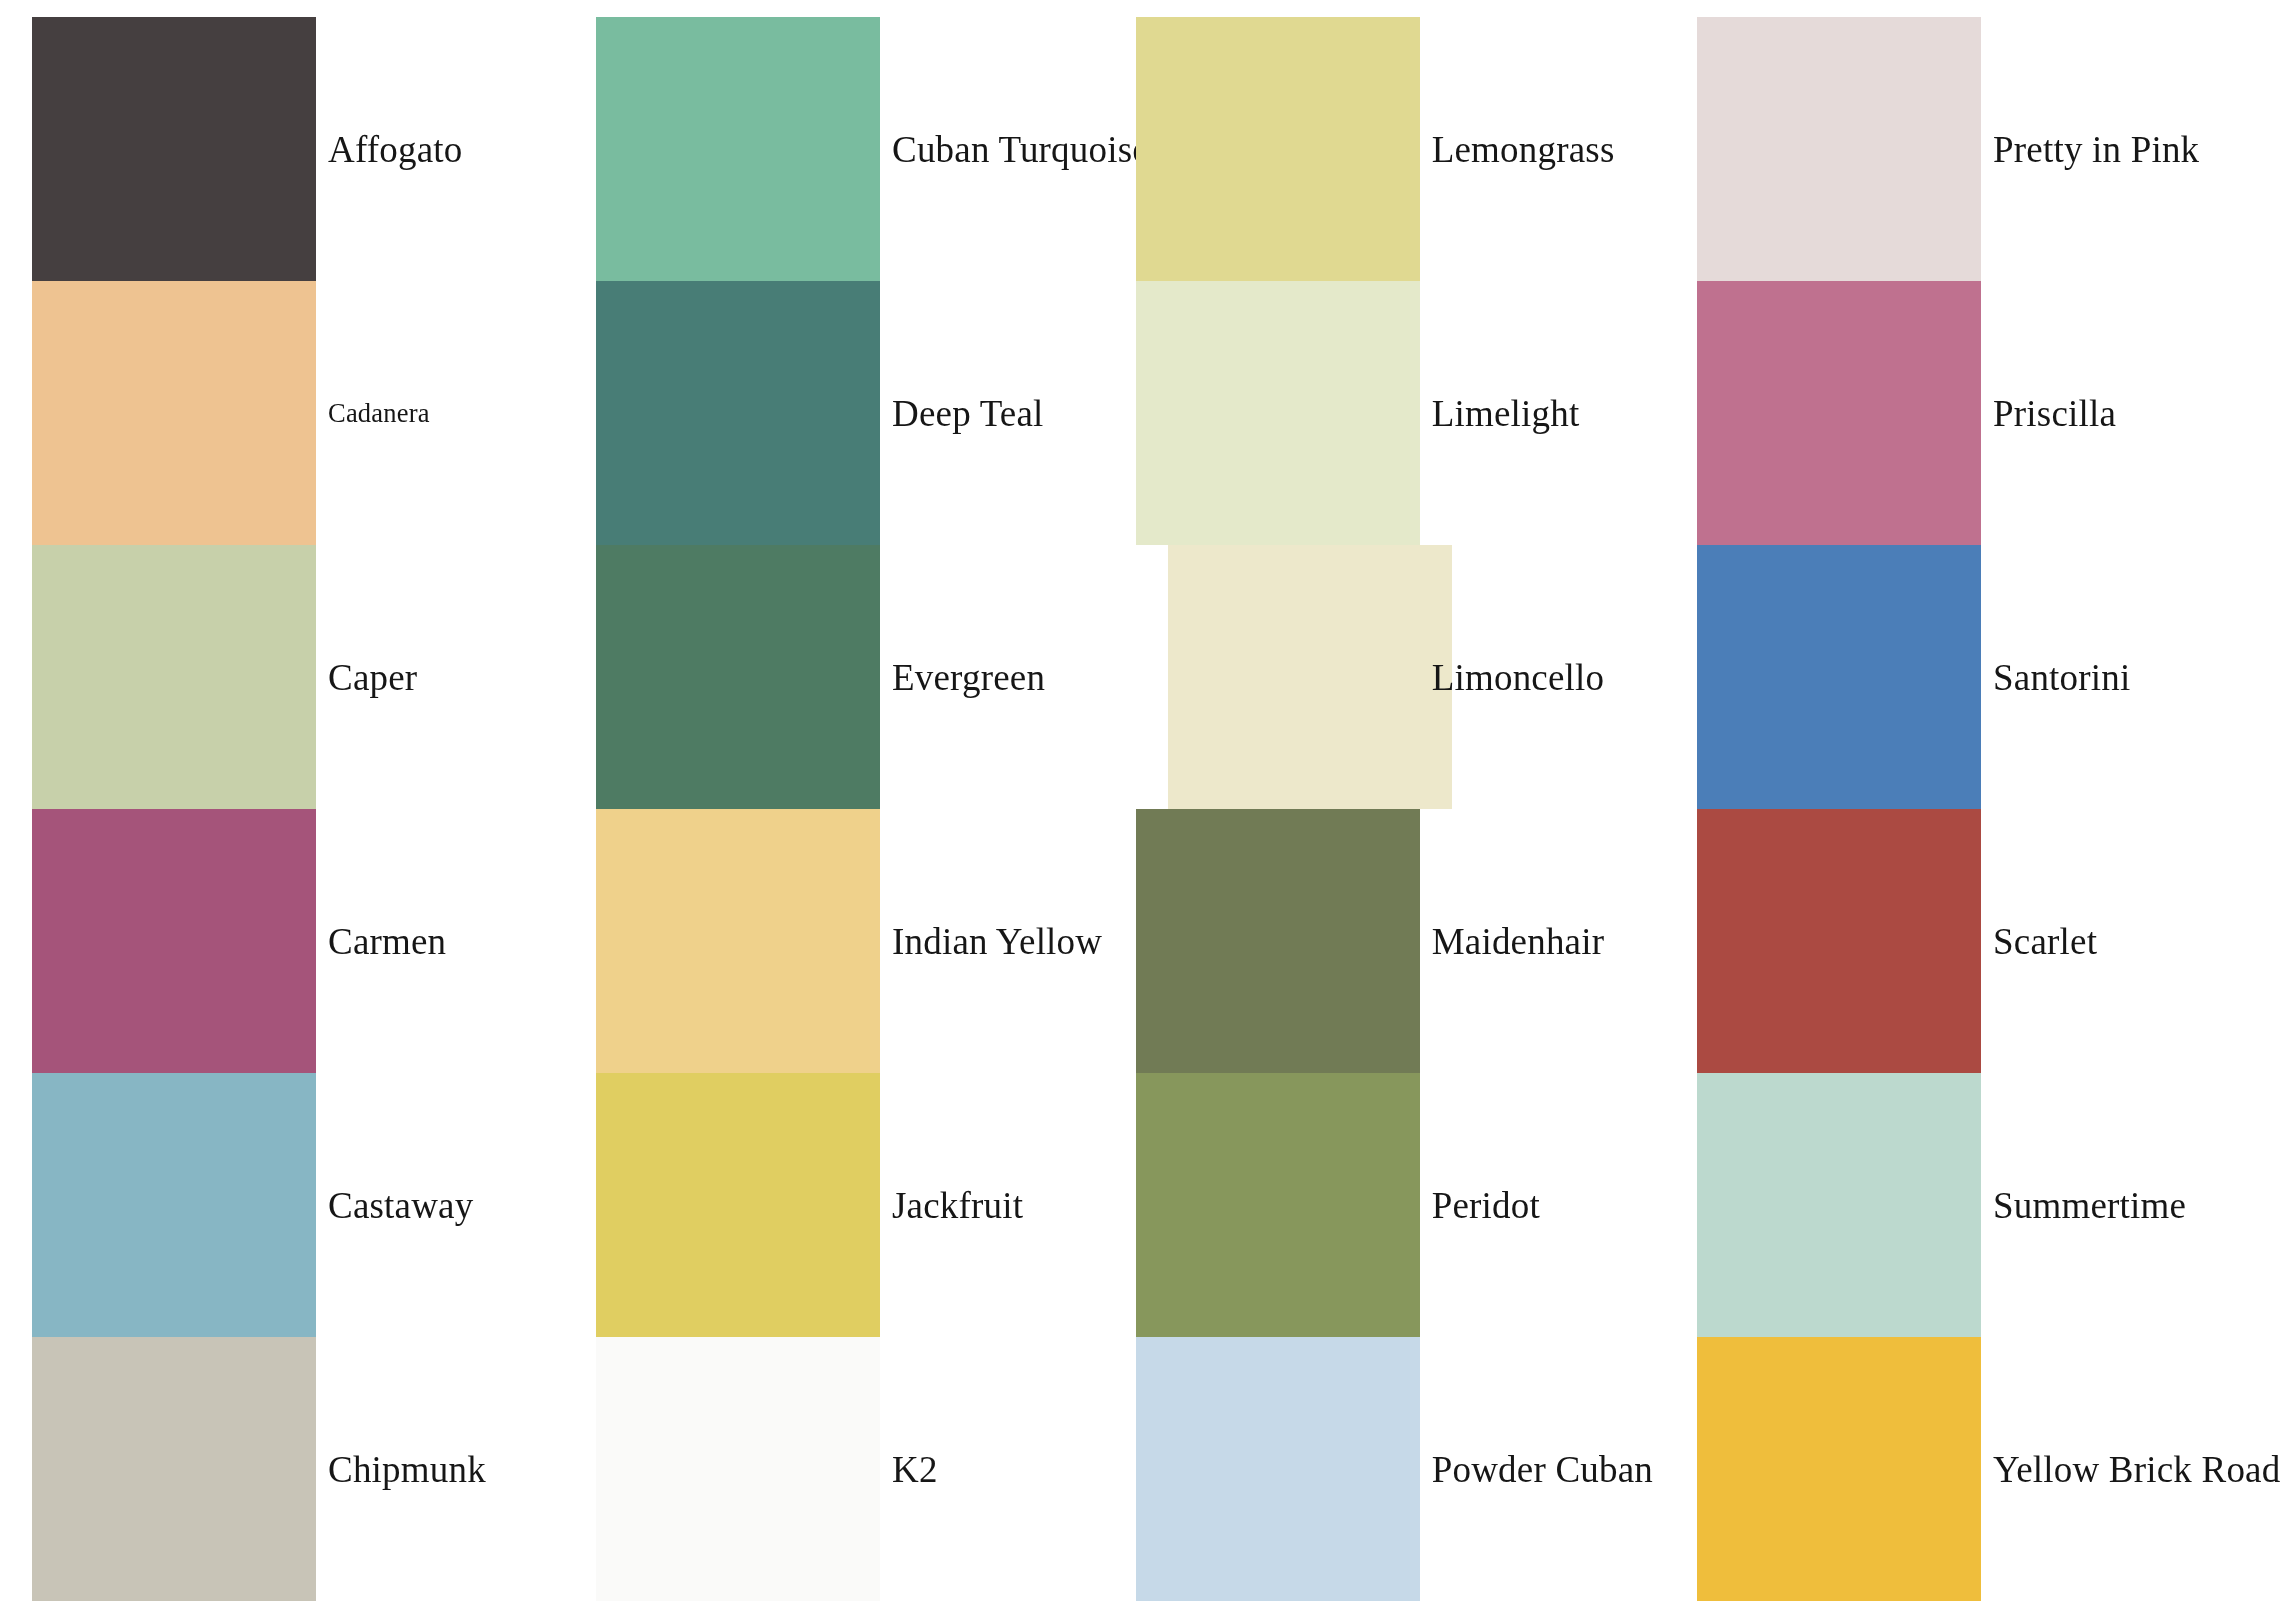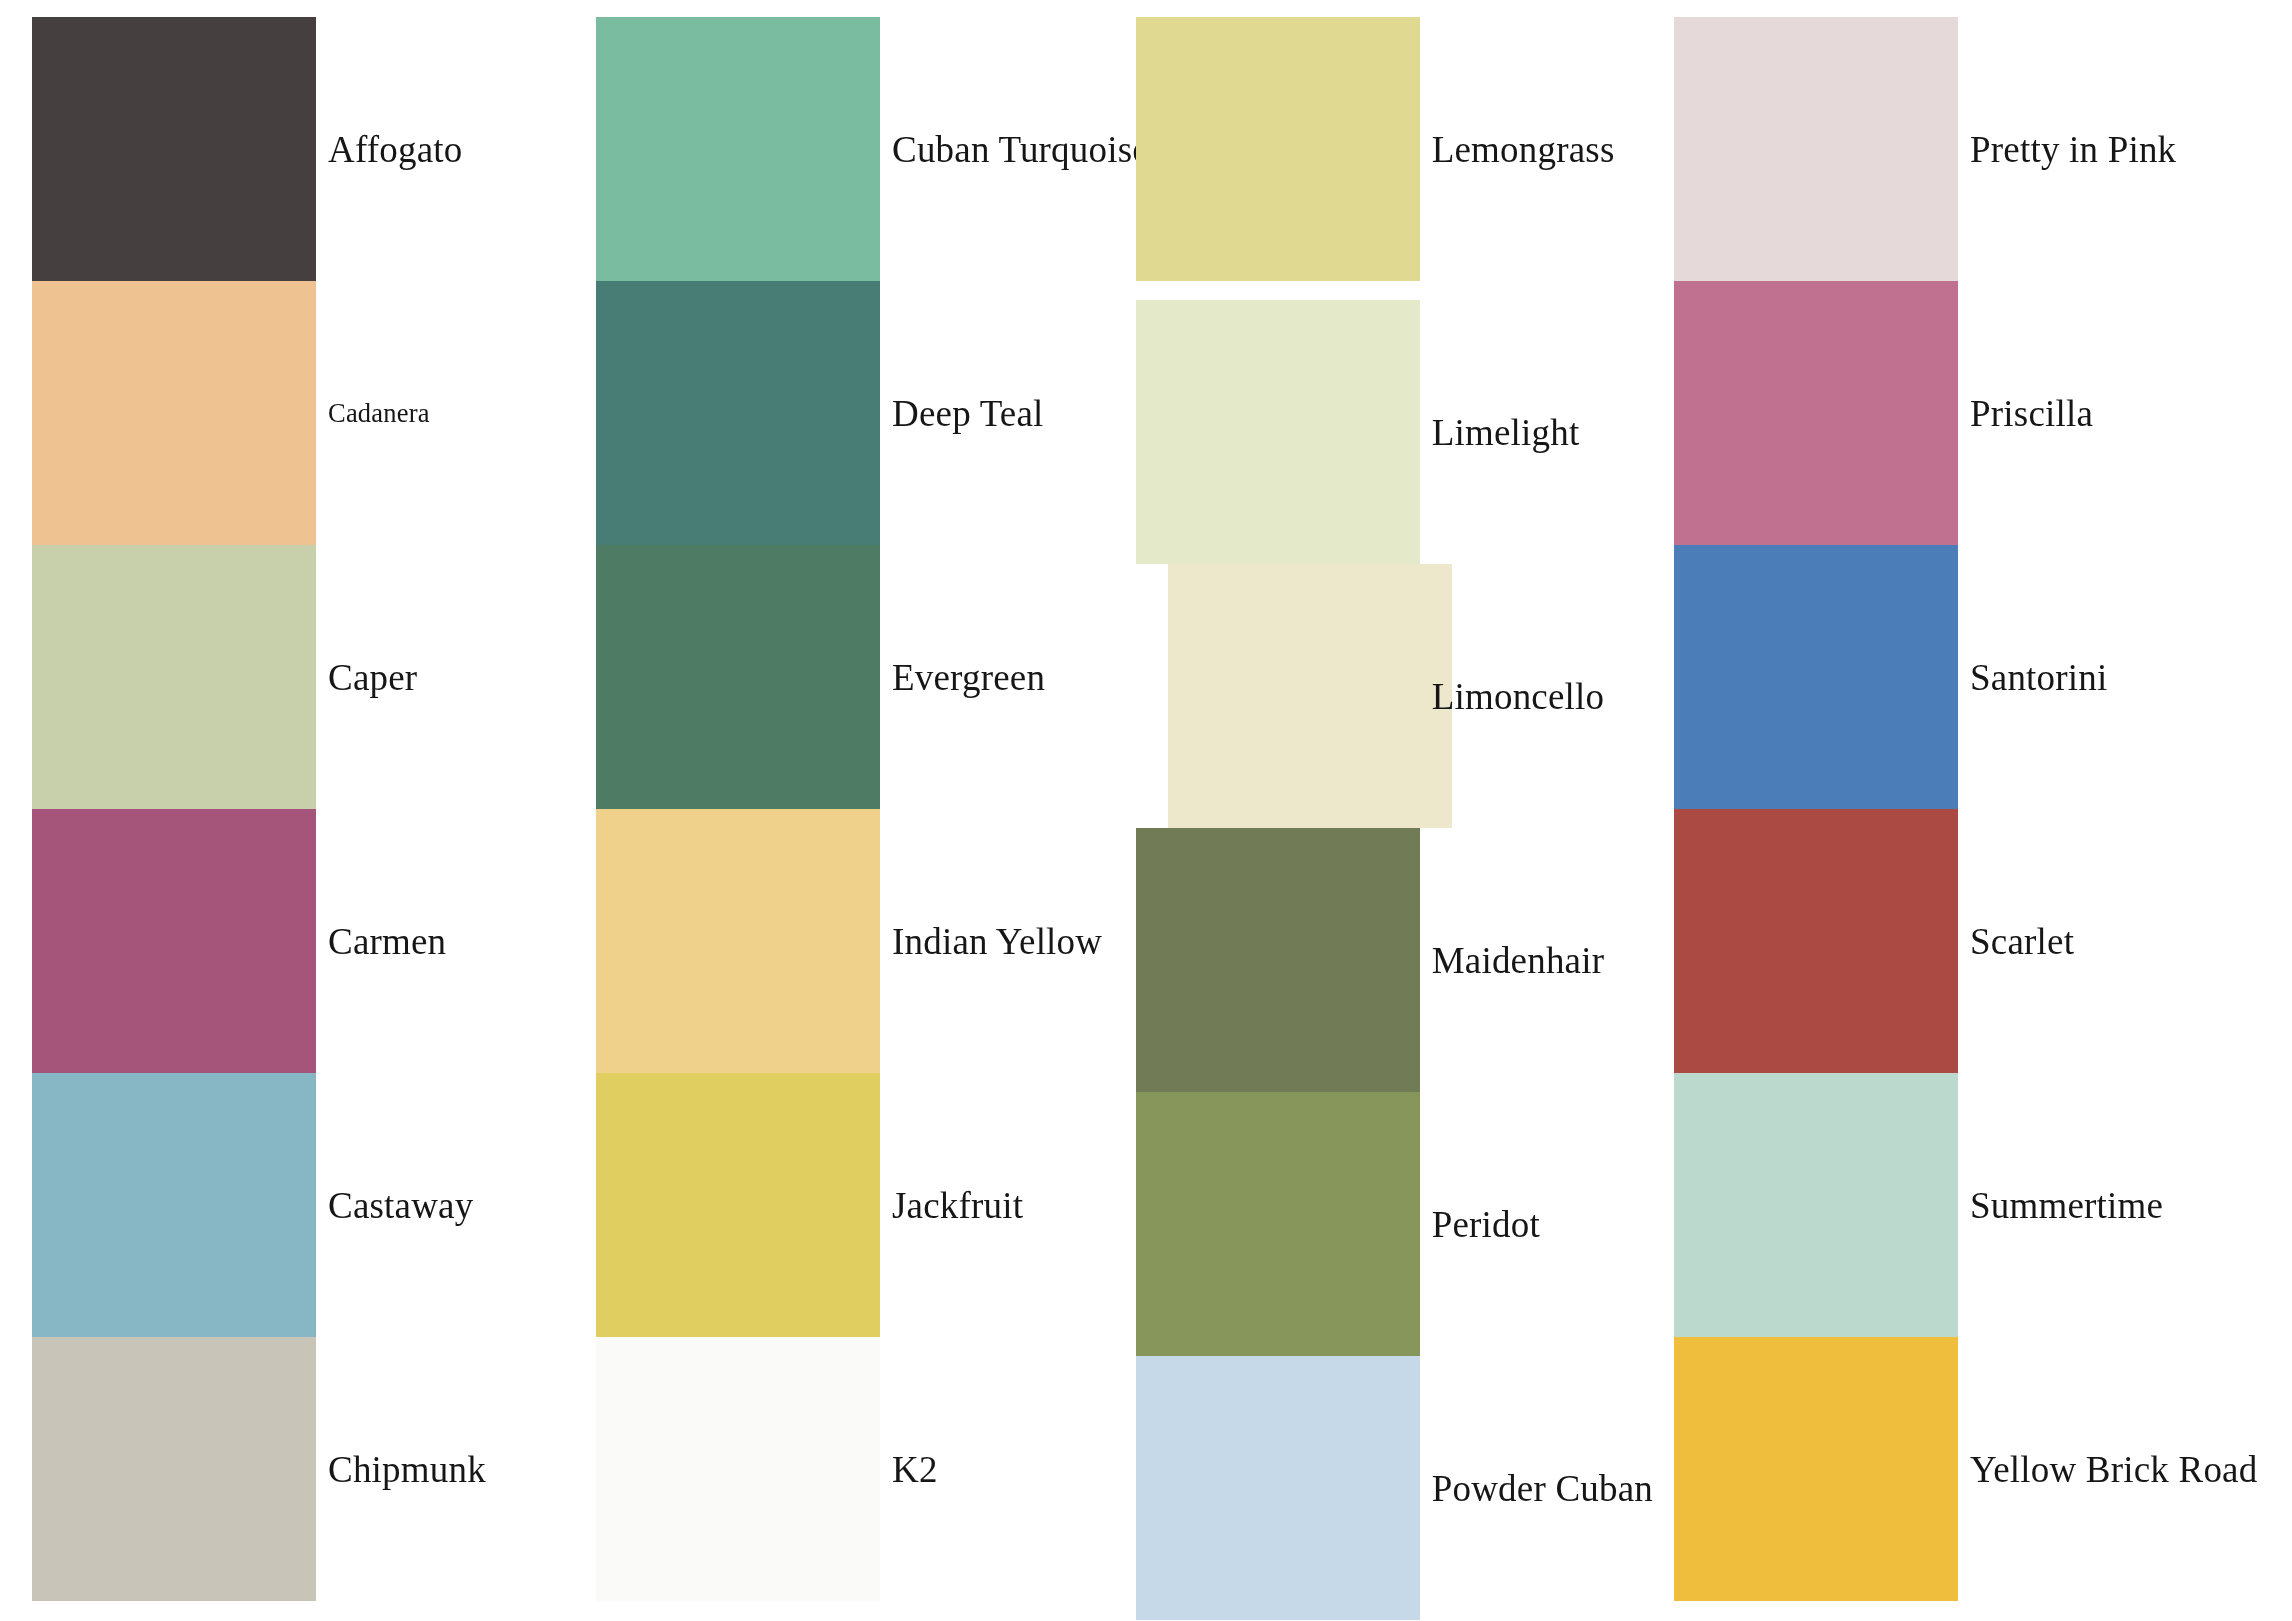--- a/index.html
+++ b/index.html
@@ -72,21 +72,21 @@
   .col-1 { width: 561px; }
   .col-1 .swatch-stack { left: 32px; }
 
   .col-2 { width: 558px; }
   .col-2 .swatch-stack { left: 35px; }
 
   .col-3 { width: 555px; }
   .col-3 .swatch-stack { left: 16.7px; }
 
   .col-4 { width: 619px; }
-  .col-4 .swatch-stack { left: 0; }
+  .col-4 .swatch-stack { left: 23px; }
 </style>
 </head>
 <body>
 
 <div id="palette-board">
     <div class="palette-column col-1">
       <div class="swatch-stack">
         <div class="swatch-row" style="height: 264px;">
           <div class="swatch-chip" style="background: rgb(69, 63, 64);"></div>
           <span class="swatch-label">Affogato</span>
@@ -140,21 +140,21 @@
           <span class="swatch-label">K2</span>
         </div>
       </div>
     </div>
     <div class="palette-column col-3">
       <div class="swatch-stack">
         <div class="swatch-row" style="height: 264px;">
           <div class="swatch-chip" style="background: rgb(224, 217, 145);"></div>
           <span class="swatch-label">Lemongrass</span>
         </div>
-        <div class="swatch-row" style="height: 264px; margin-top: 19px;">
+        <div class="swatch-row" style="height: 264px;">
           <div class="swatch-chip" style="background: rgb(228, 233, 202);"></div>
           <span class="swatch-label">Limelight</span>
         </div>
         <div class="swatch-row" style="height: 264px; padding-left: 32px;">
           <div class="swatch-chip" style="background: rgb(237, 232, 203);"></div>
           <span class="swatch-label">Limoncello</span>
         </div>
         <div class="swatch-row" style="height: 264px;">
           <div class="swatch-chip" style="background: rgb(113, 123, 85);"></div>
           <span class="swatch-label">Maidenhair</span>

